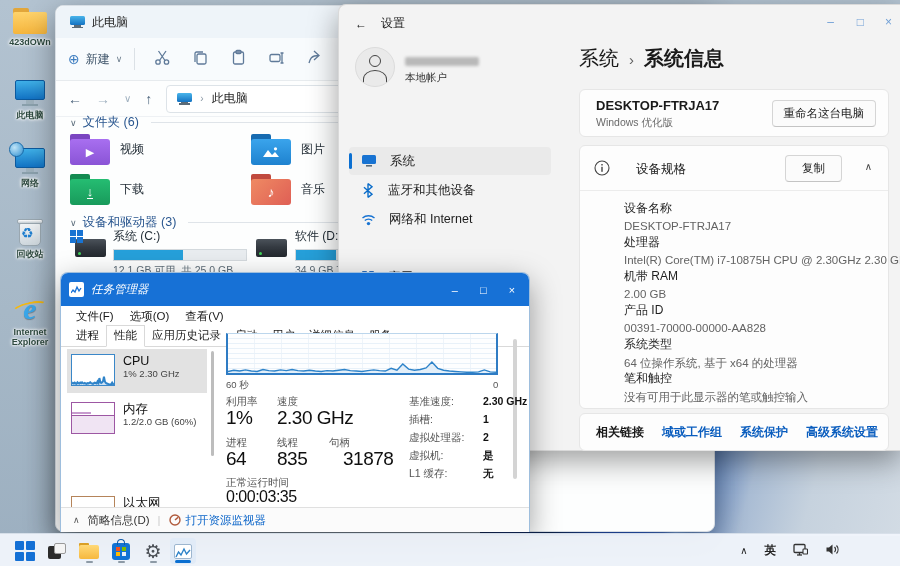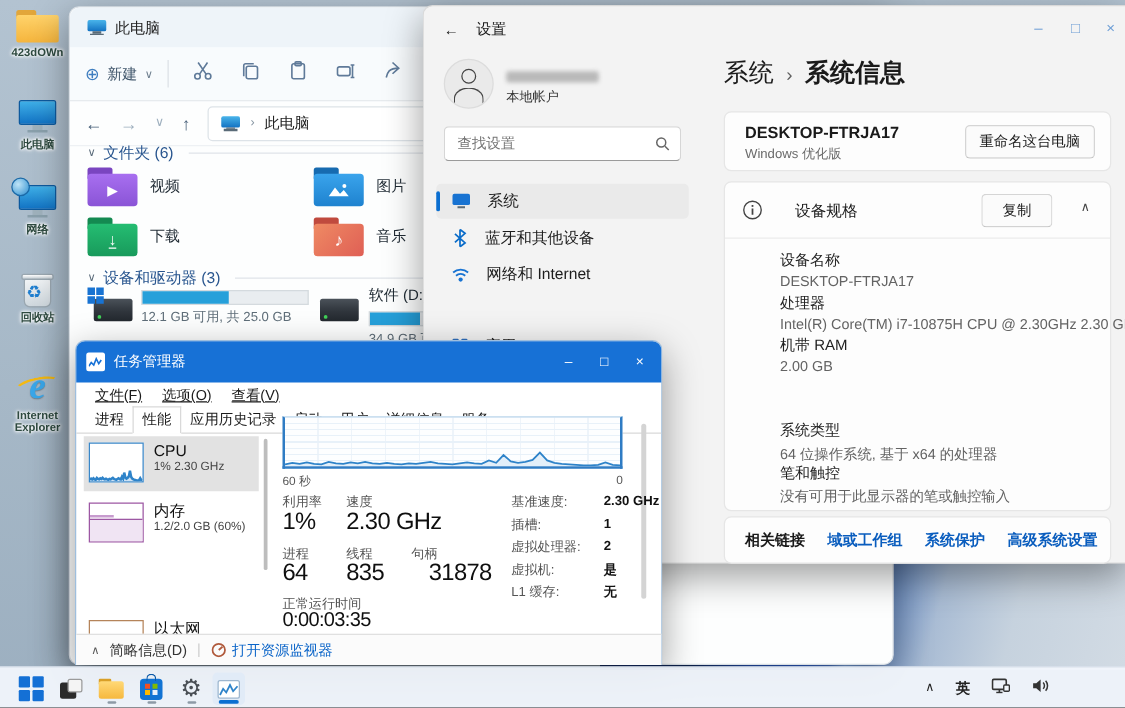--- a/index.html
+++ b/index.html
@@ -98,26 +98,26 @@
   .shead .sep{font-size:15px;color:#5f5f5f;}
   .card{background:#fdfdfd;border:1px solid #e6e6e6;border-radius:6px;}
   .btn{background:#fbfbfb;border:1px solid #d5d5d5;border-bottom-color:#c4c4c4;border-radius:4px;
     font-size:11.5px;color:#1a1a1a;display:flex;align-items:center;justify-content:center;}
   .speclabel{font-size:12px;font-weight:normal;color:#1f1f1f;}
   .specvalue{font-size:11.5px;color:#636363;margin-top:3px;}
   .rlink{font-size:12px;color:#0a5dbe;font-weight:bold;}
 
   
   #taskmgr{left:60px;top:272px;width:470px;height:260px;border-radius:8px 8px 0 0;z-index:30;background:#fff;border:1px solid #9ebedd;border-bottom:none;}
-  #taskmgr .ttl{height:33px;background:#1771d6;border-radius:7px 7px 0 0;display:flex;align-items:center;padding:16px 8px;}
+  #taskmgr .ttl{height:33px;background:#1771d6;border-radius:7px 7px 0 0;display:flex;align-items:center;padding:16px 8px;font-style:italic;}
   #taskmgr .ttl .name{color:#fff;font-size:11.5px;margin-left:7px;}
   #taskmgr .ttl .ctls{margin-left:auto;display:flex;gap:22px;color:#fff;font-size:11px;padding-right:6px;}
   .tmicon{width:15px;height:15px;background:#fff;border-radius:2px;display:flex;align-items:center;justify-content:center;}
   #taskmgr .menus{height:20px;display:flex;align-items:center;gap:2px;padding-left:8px;font-size:11.5px;color:#1a1a1a;}
-  #taskmgr .menus span{padding:0 7px;text-decoration:underline;}
+  #taskmgr .menus span{padding:0 7px;}
   #taskmgr .tabs{height:21px;display:flex;align-items:flex-end;padding-left:8px;font-size:11.5px;color:#1a1a1a;border-bottom:1px solid #d9d9d9;}
   #taskmgr .tabs span{padding:2px 7px 3px;}
   #taskmgr .tabs .sel{border:1px solid #d9d9d9;border-bottom:1px solid #fff;background:#fff;margin-bottom:-1px;}
   .tmitem{position:absolute;left:6px;width:140px;height:44px;display:flex;gap:8px;padding:5px 4px;}
   .tmitem.sel{background:#e2e2e2;}
   .thumb{width:44px;height:32px;background:#fff;position:relative;flex:none;}
   .tmitem .tt{font-size:12.5px;color:#111;line-height:14px;}
   .tmitem .ts{font-size:9.5px;color:#444;line-height:11px;}
   .tmgraph{left:165px;top:60px;width:272px;height:42px;background:
       repeating-linear-gradient(to bottom,transparent 0 4px,#e8f1f9 4px 5px),
@@ -341,20 +341,21 @@
           <div class="led"></div>
         <div class="winlogo">
             <i></i>
             <i></i>
             <i></i>
             <i></i>
           </div>
       </div>
     </div>
     <div class="abs" style="left:57px;top:222px">
+      <div style="font-size:12px;color:#1f2a33">系统 (C:)</div>
       <div class="dbar" style="margin-top:4px">
           <i style="width:52%"></i>
         </div>
       <div class="ddet">12.1 GB 可用, 共 25.0 GB</div>
     </div>
     <div class="abs" style="left:195px;top:224px">
       <div class="drv">
           <div class="box"></div>
           <div class="led"></div>
         </div>
@@ -377,27 +378,20 @@
     <div class="abs sctl" style="right:36px;top:10px">□</div>
     <div class="abs sctl" style="right:8px;top:10px">×</div>
 
     <div class="abs avatar">
         <div class="hd"></div>
         <div class="sh"></div>
       </div>
     <div class="abs blurname"></div>
     <div class="abs acctsub">本地帐户</div>
 
-    <div class="abs ssearch">
-      <input placeholder="查找设置" style="">
-      <svg width="12" height="12" viewBox="0 0 12 12">
-          <circle cx="5" cy="5" r="3.6" fill="none" stroke="#666" stroke-width="1.2"></circle>
-          <line x1="8" y1="8" x2="11" y2="11" stroke="#666" stroke-width="1.2"></line>
-        </svg>
-    </div>
 
     <div class="abs sitem sel" style="top:142px">
       <svg width="16" height="14" viewBox="0 0 16 14">
           <rect x="1" y="1" width="14" height="9" rx="1.5" fill="#1873d2"></rect>
           <rect x="5" y="11" width="6" height="1.6" fill="#5a6b78"></rect>
         </svg>
       <span>系统</span>
     </div>
     <div class="abs sitem" style="top:171px">
       <svg width="14" height="15" viewBox="0 0 12 13">
@@ -456,20 +450,24 @@
         <div class="speclabel">设备名称</div>
         <div class="specvalue">DESKTOP-FTRJA17</div>
       </div>
       <div class="abs" style="left:44px;top:88px">
         <div class="speclabel">处理器</div>
         <div class="specvalue" style="white-space:nowrap">Intel(R) Core(TM) i7-10875H CPU @ 2.30GHz   2.30 GHz</div>
       </div>
       <div class="abs" style="left:44px;top:122px">
         <div class="speclabel">机带 RAM</div>
         <div class="specvalue">2.00 GB</div>
+      </div>
+      <div class="abs" style="left:44px;top:156px">
+        <div class="speclabel">产品 ID</div>
+        <div class="specvalue">00391-70000-00000-AA828</div>
       </div>
       <div class="abs" style="left:44px;top:190px">
         <div class="speclabel">系统类型</div>
         <div class="specvalue">64 位操作系统, 基于 x64 的处理器</div>
       </div>
       <div class="abs" style="left:44px;top:224px">
         <div class="speclabel">笔和触控</div>
         <div class="specvalue">没有可用于此显示器的笔或触控输入</div>
       </div>
     </div>

